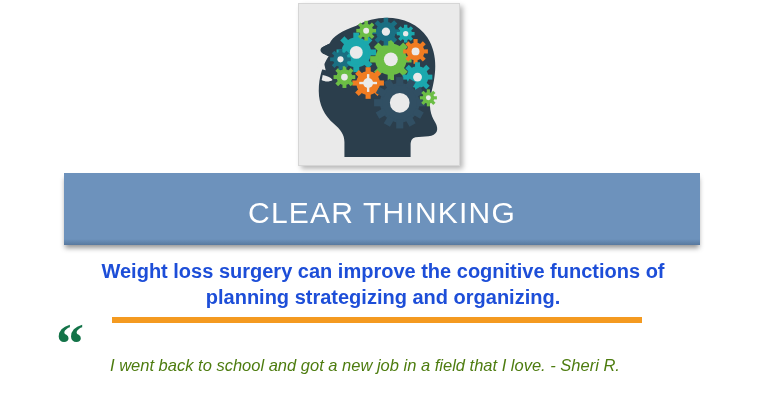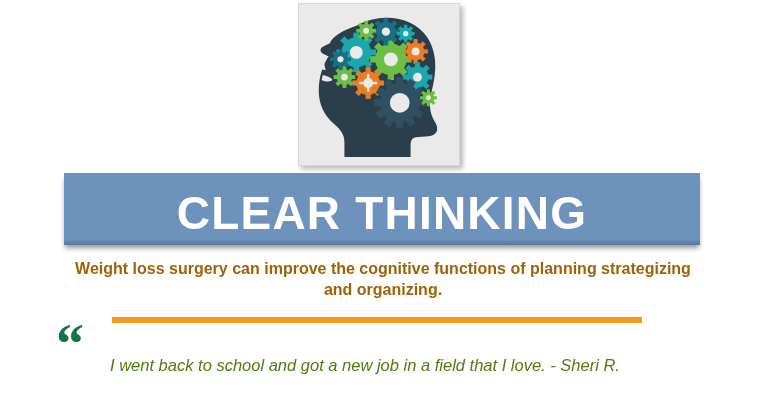--- a/index.html
+++ b/index.html
@@ -51,37 +51,37 @@
   .title-banner::after {
     content: "";
     position: absolute;
     left: 0; right: 0; bottom: 0;
     height: 6px;
     background: linear-gradient(to bottom, rgba(40,62,90,0.0), rgba(40,62,90,0.30));
     pointer-events: none;
   }
   .title-text {
     color: #ffffff;
-    font-size: 46px;
-    font-weight: 700;
+    font-size: 30px;
+    font-weight: 400;
     letter-spacing: 1.2px;
     line-height: 1;
     font-family: "Liberation Sans", sans-serif;
     margin-top: 8px;
   }
 
   
   .statement {
     position: absolute;
     left: 62px;
     top: 258px;
     width: 642px;
     text-align: center;
-    color: #a16207;
-    font-size: 16px;
+    color: #1d4ed8;
+    font-size: 20px;
     font-weight: bold;
     line-height: 1.32;
     font-family: "Liberation Sans", sans-serif;
   }
 
   
   .orange-rule {
     position: absolute;
     left: 112px;
     top: 317px;

